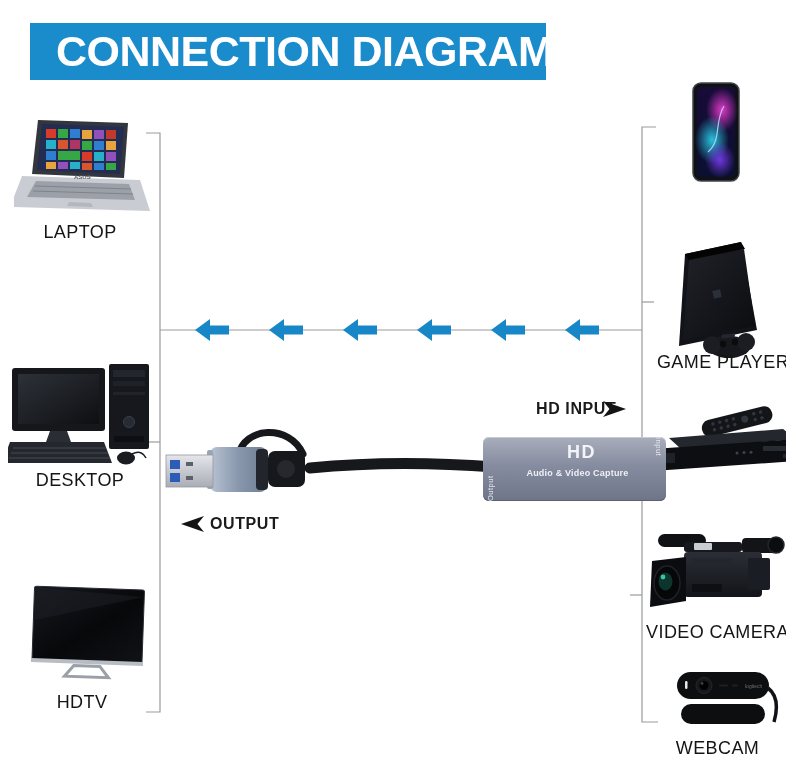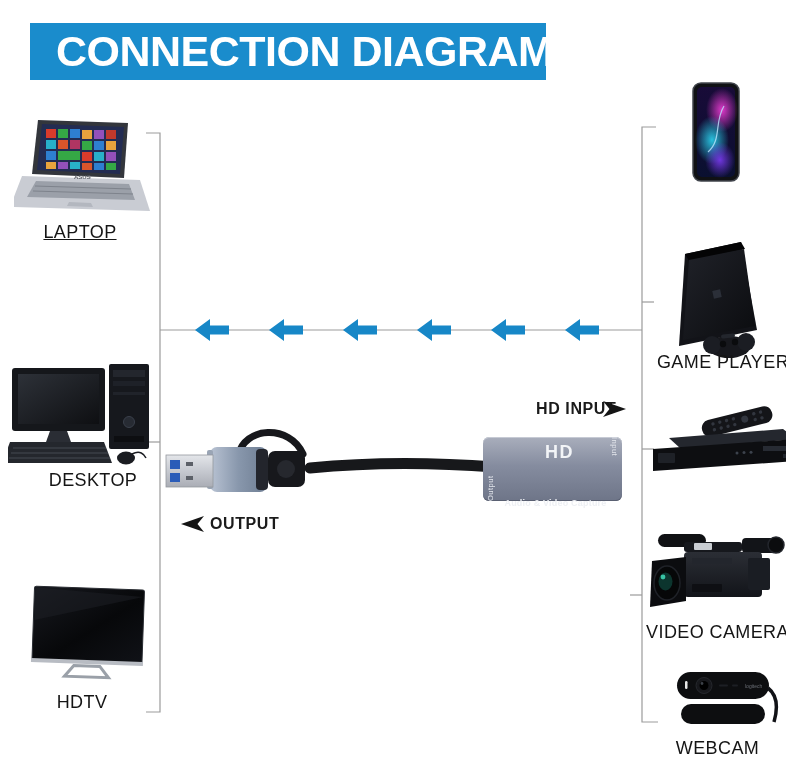--- a/index.html
+++ b/index.html
@@ -6,25 +6,25 @@
   #canvas{position:relative;width:786px;height:776px;background:#ffffff;overflow:hidden;
           font-family:"Liberation Sans", sans-serif;}
   .abs{position:absolute;}
   #banner{left:30px;top:23px;width:516px;height:57px;display:flex;align-items:center;}
   #banner .title{padding-left:26px;font-size:43px;font-weight:bold;letter-spacing:-0.5px;color:#ffffff;white-space:nowrap;}
   .dev-label{font-size:18px;font-weight:400;color:#151515;letter-spacing:0.4px;text-align:center;}
   .flow-label{font-size:16px;font-weight:600;color:#1b1b1b;letter-spacing:0.6px;white-space:nowrap;}
   #capture-card{left:483px;top:437px;width:139px;height:64px;border-radius:6px;
      background:linear-gradient(180deg,#a9aebc 0%,#8particular 0%,#858c9f 45%,#6e7588 100%);
      background:linear-gradient(180deg,#a9aebc 0%,#858c9f 45%,#6e7588 100%);
-     box-shadow:inset 0 1px 0 #c6cad4, inset 0 -1px 0 #5a6072;}
+     box-shadow:inset 0 1px 0 #c6cad4, inset 0 -1px 0 #5a6072;padding-left:44px;}
   #capture-card .hd{position:absolute;left:14px;right:0;top:5px;text-align:center;
      font-size:18px;font-weight:900;color:#f2f4f7;letter-spacing:1.5px;}
   #capture-card .sub{position:absolute;left:6px;right:0;top:31px;text-align:center;
-     font-size:9px;font-weight:bold;color:#eef0f4;letter-spacing:0.2px;white-space:nowrap;margin-top:30px;}
+     font-size:9px;font-weight:bold;color:#eef0f4;letter-spacing:0.2px;white-space:nowrap;}
   .vlabel{position:absolute;top:0;bottom:0;display:flex;align-items:center;
      font-size:7.5px;color:#e2e5eb;writing-mode:vertical-rl;transform:rotate(180deg);letter-spacing:0.5px;}
   .vlabel.left{left:3px;} .vlabel.right{right:3px;transform:rotate(0deg);}
 </style>
 </head>
 <body>
 
 <div id="canvas">
 
   <svg class="abs" style="left:0;top:0;" width="800" height="776" viewBox="0 0 800 776">
@@ -97,21 +97,21 @@
     </g>
     <polygon points="8,58 126,62 136,93 -4,89" fill="#c9ccd3"></polygon>
     <polygon points="22,63 115,66 121,82 13,79" fill="#9ba0a9"></polygon>
     <g stroke="#7e838c" stroke-width="1">
         <line x1="21" y1="68" x2="117" y2="71"></line>
         <line x1="19" y1="73" x2="119" y2="76"></line>
       </g>
     <polygon points="55,84 77,85 79,89 53,88" fill="#b3b7bf"></polygon>
     <text x="60" y="61" font-size="6" fill="#585c63" font-weight="bold">ASUS</text>
   </svg>
-  <div class="abs dev-label" style="left:10px;top:222px;width:140px;text-decoration:underline;">LAPTOP</div>
+  <div class="abs dev-label" style="left:10px;top:222px;width:140px;">LAPTOP</div>
 
   <svg class="abs" style="left:8px;top:362px;" width="150" height="105" viewBox="0 0 150 105">
     <defs>
       <linearGradient id="dskg" x1="0" y1="0" x2="1" y2="1">
         <stop offset="0" stop-color="#2d3138"></stop>
           <stop offset="1" stop-color="#0e0f12"></stop>
       </linearGradient>
     </defs>
     <rect x="101" y="2" width="40" height="85" rx="2" fill="#16181d"></rect>
     <rect x="105" y="8" width="32" height="7" fill="#23262d"></rect>
@@ -125,21 +125,21 @@
     <rect x="29" y="80" width="43" height="5" rx="2" fill="#212429"></rect>
     <polygon points="2,80 96,80 104,101 -6,101" fill="#24272d"></polygon>
     <g stroke="#454a53" stroke-width="1">
         <line x1="5" y1="86" x2="98" y2="86"></line>
         <line x1="3" y1="91" x2="100" y2="91"></line>
         <line x1="1" y1="96" x2="102" y2="96"></line>
       </g>
     <ellipse cx="118" cy="96" rx="9" ry="6.5" fill="#1a1c21"></ellipse>
     <path d="M124,92 C132,88 136,92 138,96" stroke="#1a1c21" stroke-width="1.5" fill="none"></path>
   </svg>
-  <div class="abs dev-label" style="left:23px;top:470px;width:140px;">DESKTOP</div>
+  <div class="abs dev-label" style="left:10px;top:470px;width:140px;">DESKTOP</div>
 
   <svg class="abs" style="left:28px;top:582px;" width="120" height="105" viewBox="0 0 120 105">
     <defs>
       <linearGradient id="tvg" x1="0" y1="0" x2="1" y2="1">
         <stop offset="0" stop-color="#17191f"></stop>
           <stop offset="0.55" stop-color="#07080a"></stop>
           <stop offset="1" stop-color="#101217"></stop>
       </linearGradient>
     </defs>
     <g transform="rotate(2 60 50)">

